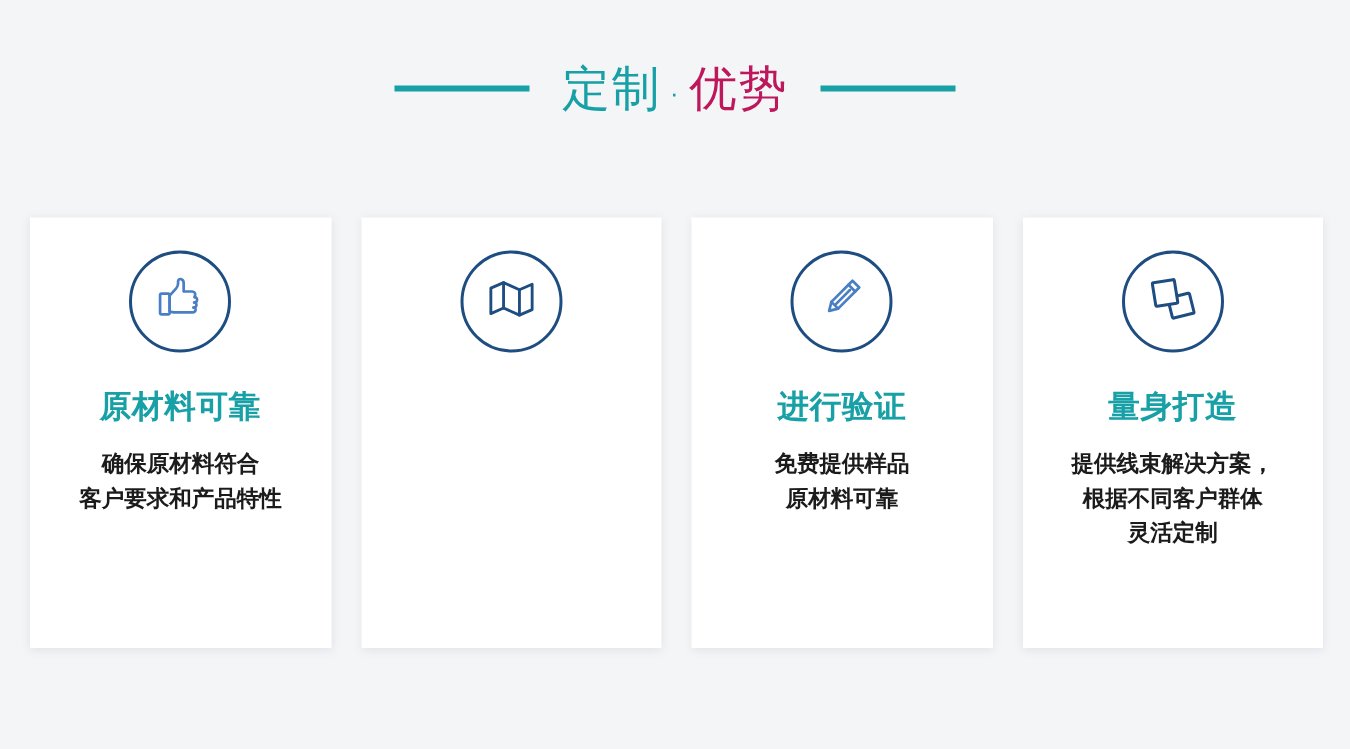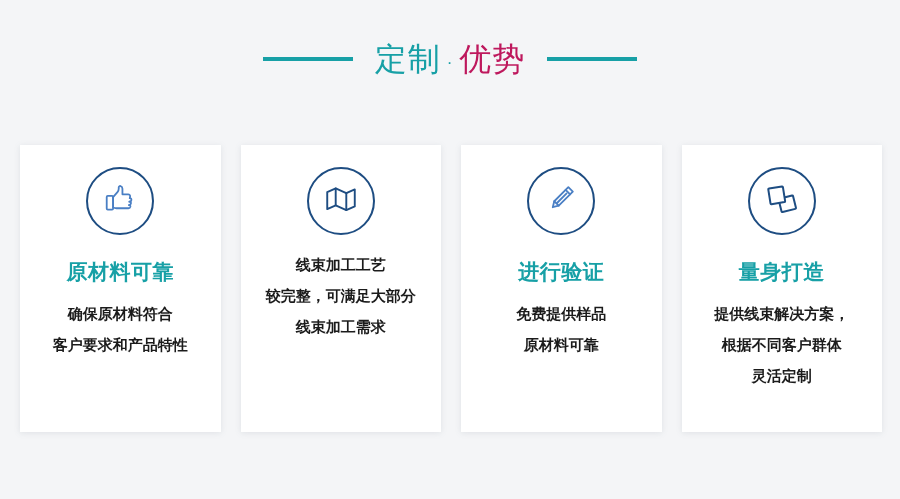--- a/index.html
+++ b/index.html
@@ -97,21 +97,21 @@
     color: #17a0a6;
     letter-spacing: 0.5px;
     line-height: 1.2;
     text-align: center;
   }
   .card-body {
     margin-top: 14px;
     font-size: 15px;
     font-weight: bold;
     color: #1b1b1b;
-    line-height: 31px;
+    line-height: 23px;
     text-align: center;
     white-space: pre-line;
     padding: 0 8px;
   }
 </style>
 </head>
 <body>
 
 <div class="page">
 
@@ -151,23 +151,20 @@
     <div class="card">
       <div class="icon-circle">
         <span>
           <svg width="36" height="36" viewBox="0 0 34 34" fill="none" stroke="#1e4d82" stroke-width="1.8" stroke-linecap="round" stroke-linejoin="round">
             <path d="M4 10.5 L12 7 L22 11.5 L30 8 L30 24 L22 27.5 L12 23 L4 26.5 Z"></path>
             <path d="M12 7 L12 23"></path>
             <path d="M22 11.5 L22 27.5"></path>
           </svg>
         </span>
       </div>
-      <div class="card-body">线束加工工艺
-较完整，可满足大部分
-线束加工需求</div>
     </div>
 
     <div class="card">
       <div class="icon-circle">
         <span>
           <svg width="36" height="36" viewBox="0 0 34 34" fill="none" stroke="#4a7fc4" stroke-width="1.7" stroke-linecap="round" stroke-linejoin="round">
             <g transform="rotate(45 17 17)">
               <path d="M14 4.2 L20 4.2 L20 23 L17 28 L14 23 Z"></path>
               <path d="M14 7.8 L20 7.8"></path>
               <path d="M14 23 L20 23"></path>

